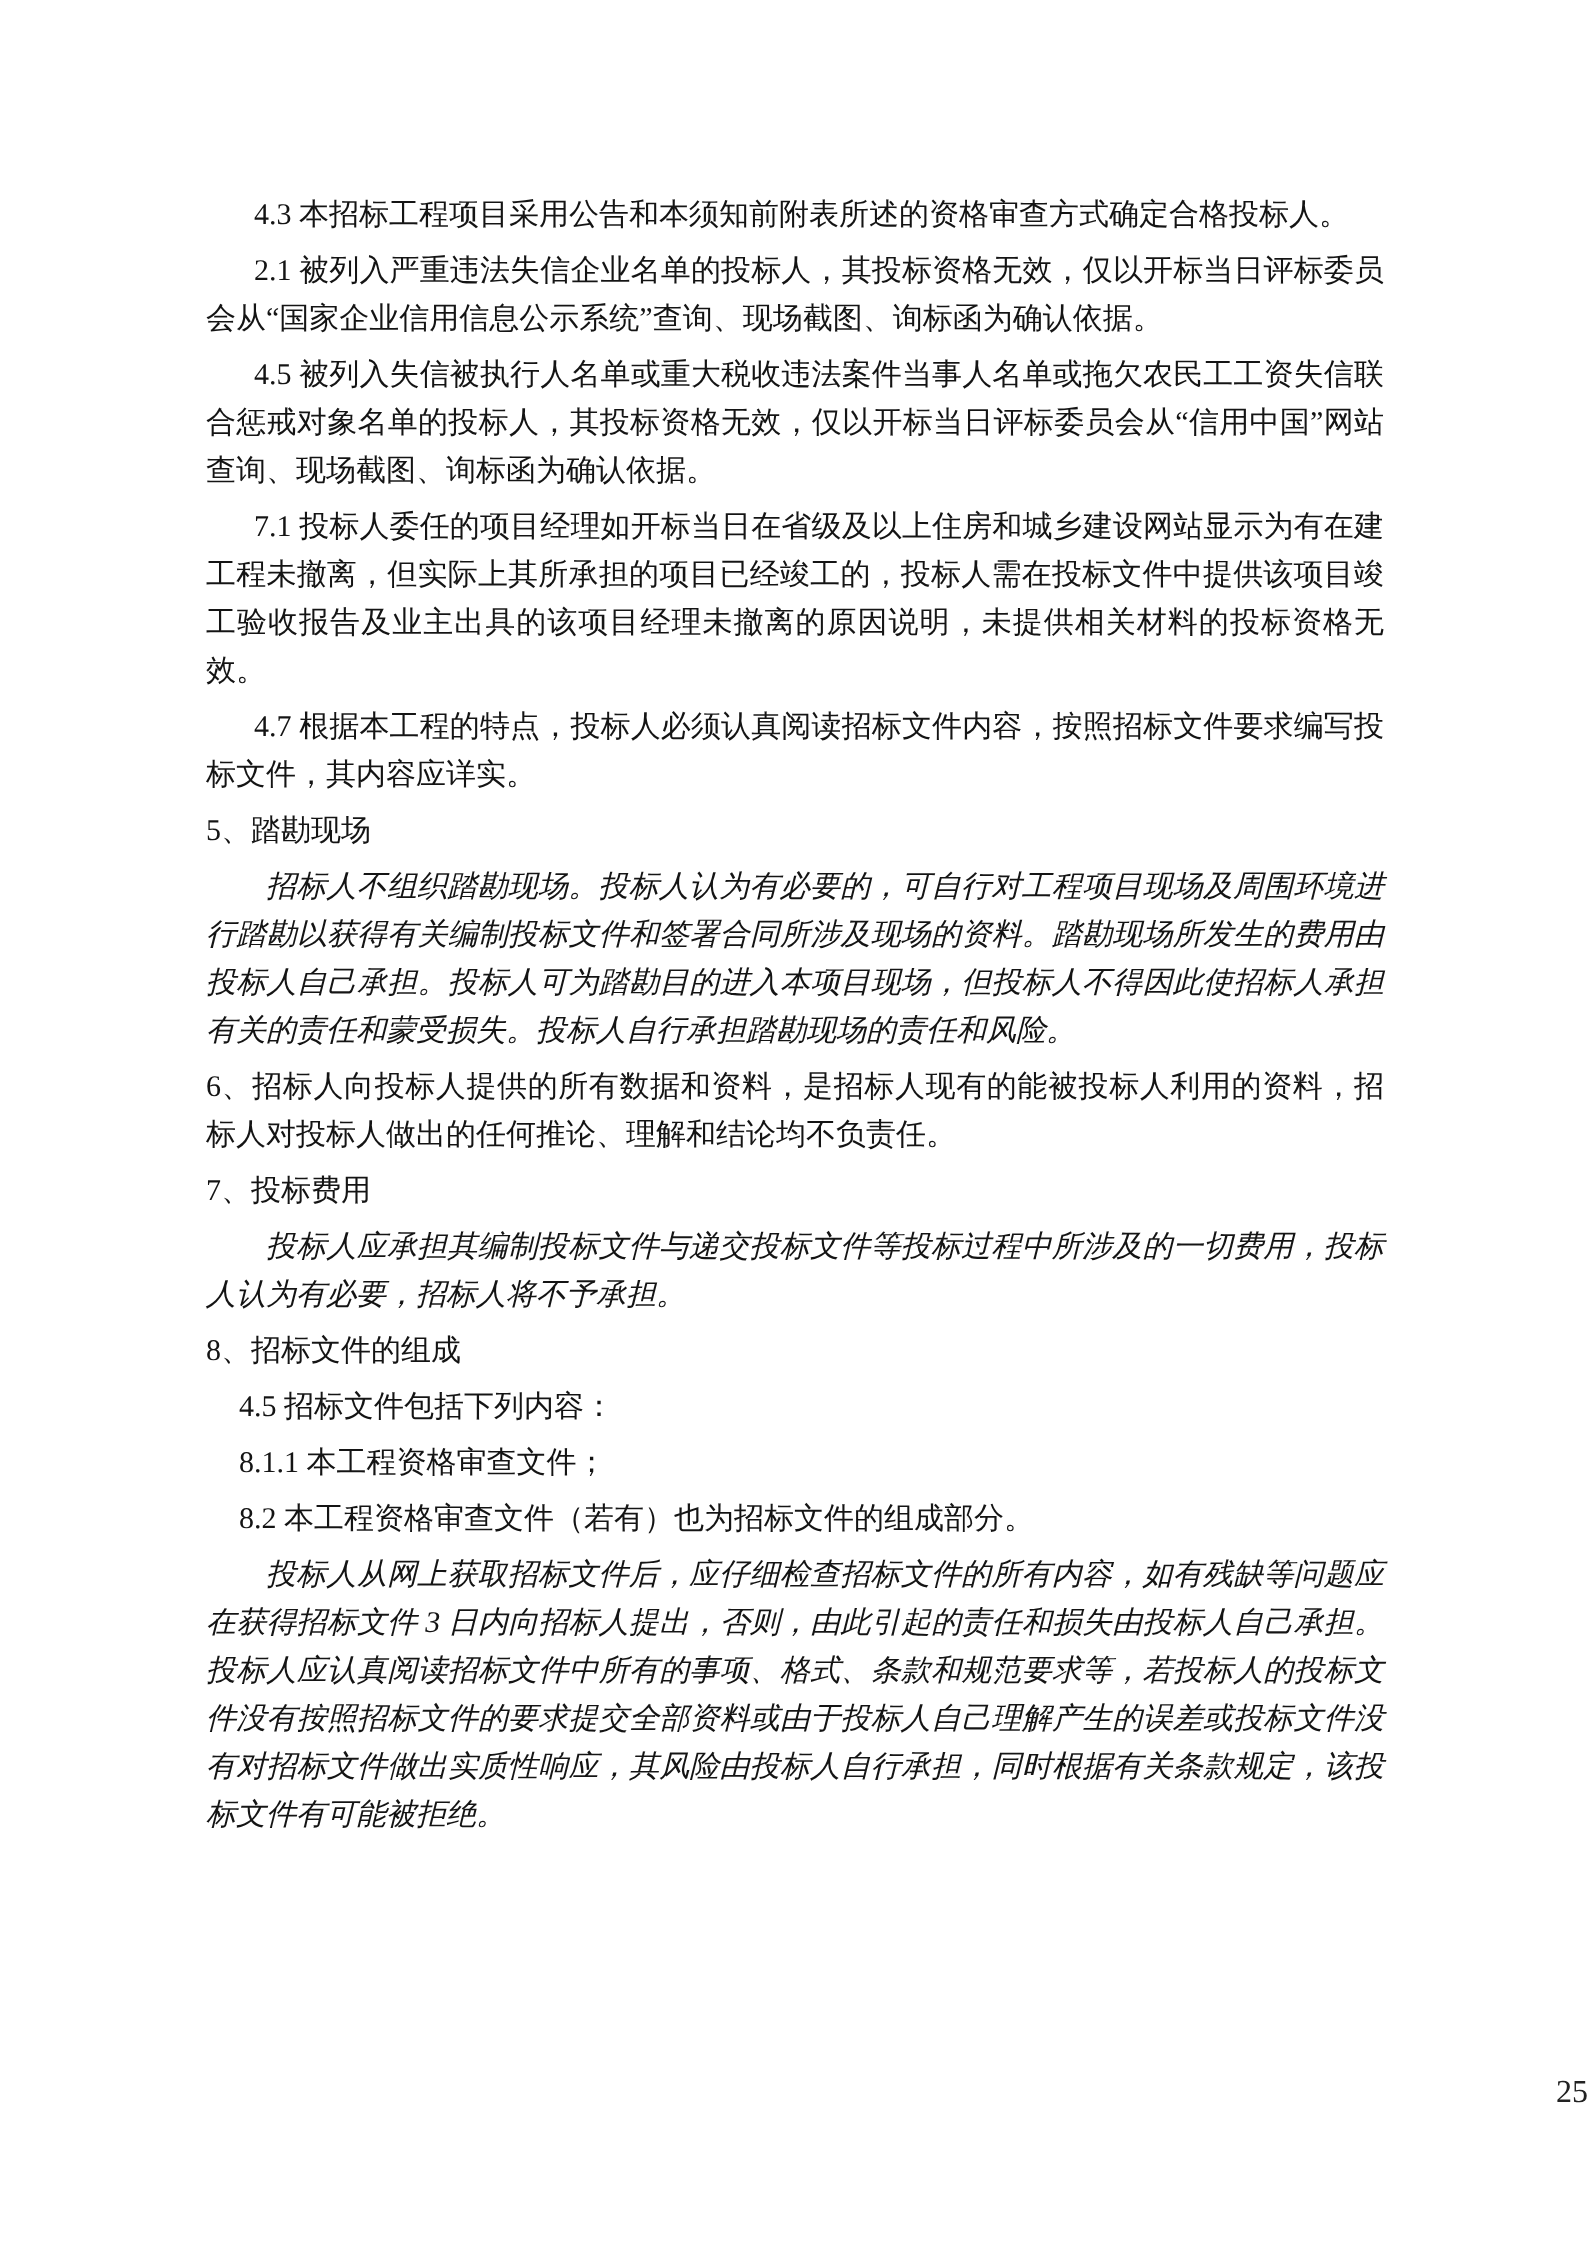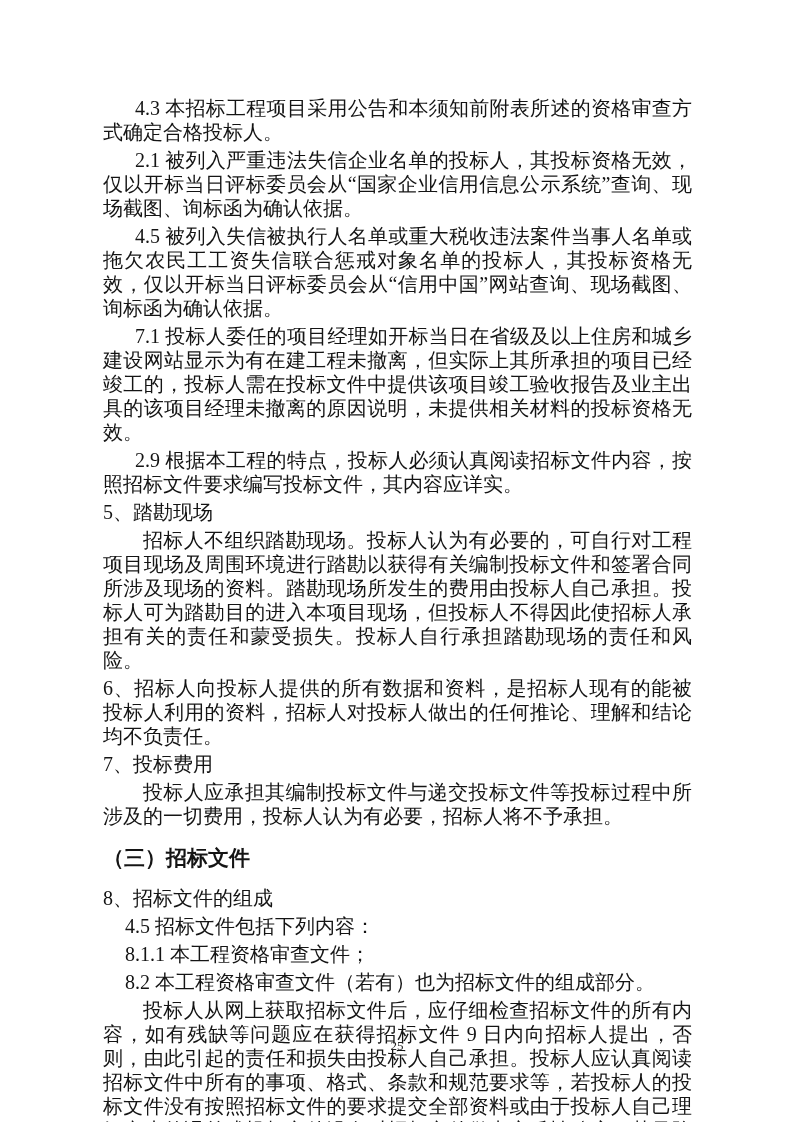--- a/index.html
+++ b/index.html
@@ -11,65 +11,64 @@
     overflow: hidden;
   }
   .page {
     position: relative;
     box-sizing: border-box;
     width: 794px; height: 1122px;
     padding: 96px 102px 0 103px;
   }
   .doc p {
     margin: 0 0 4px 0;
-    font-size: 20px;
+    font-size: 15px;
     line-height: 24px;
     text-align: justify;
     text-justify: inter-ideograph;
     word-break: break-all;
   }
   .clause   { text-indent: 1.6em; }
-  .body-ind { text-indent: 2em; }
+  .body-ind { text-indent: 2em; font-style: italic; }
   .sub-ind  { text-indent: 1.1em; }
   .flush    { text-indent: 0; }
   .section-heading {
     font-size: 21px;
     font-weight: 700;
     line-height: 30px;
     margin: 15px 0 13px 0;
     text-indent: 0;
   }
   .page-number {
     position: absolute;
     top: 1038px; left: 0;
     width: 100%;
-    text-align: center;
-    font-size: 13px;
+    text-align: right;
+    font-size: 16px;
     color: #222;
   }
 </style>
 </head>
 <body>
 
 <div class="page">
   <div class="doc">
     <p class="clause">4.3 本招标工程项目采用公告和本须知前附表所述的资格审查方式确定合格投标人。</p>
     <p class="clause">2.1 被列入严重违法失信企业名单的投标人，其投标资格无效，仅以开标当日评标委员会从“国家企业信用信息公示系统”查询、现场截图、询标函为确认依据。</p>
     <p class="clause">4.5 被列入失信被执行人名单或重大税收违法案件当事人名单或拖欠农民工工资失信联合惩戒对象名单的投标人，其投标资格无效，仅以开标当日评标委员会从“信用中国”网站查询、现场截图、询标函为确认依据。</p>
     <p class="clause">7.1 投标人委任的项目经理如开标当日在省级及以上住房和城乡建设网站显示为有在建工程未撤离，但实际上其所承担的项目已经竣工的，投标人需在投标文件中提供该项目竣工验收报告及业主出具的该项目经理未撤离的原因说明，未提供相关材料的投标资格无效。</p>
-    <p class="clause">2.9 根据本工程的特点，投标人必须认真阅读招标文件内容，按照招标文件要求编写投标文件，其内容应详实。</p>
+    <p class="clause">4.7 根据本工程的特点，投标人必须认真阅读招标文件内容，按照招标文件要求编写投标文件，其内容应详实。</p>
     <p class="flush">5、踏勘现场</p>
     <p class="body-ind">招标人不组织踏勘现场。投标人认为有必要的，可自行对工程项目现场及周围环境进行踏勘以获得有关编制投标文件和签署合同所涉及现场的资料。踏勘现场所发生的费用由投标人自己承担。投标人可为踏勘目的进入本项目现场，但投标人不得因此使招标人承担有关的责任和蒙受损失。投标人自行承担踏勘现场的责任和风险。</p>
     <p class="flush">6、招标人向投标人提供的所有数据和资料，是招标人现有的能被投标人利用的资料，招标人对投标人做出的任何推论、理解和结论均不负责任。</p>
     <p class="flush">7、投标费用</p>
     <p class="body-ind">投标人应承担其编制投标文件与递交投标文件等投标过程中所涉及的一切费用，投标人认为有必要，招标人将不予承担。</p>
 
-    <h2 class="section-heading">（三）招标文件</h2>
 
     <p class="flush">8、招标文件的组成</p>
     <p class="sub-ind">4.5 招标文件包括下列内容：</p>
     <p class="sub-ind">8.1.1 本工程资格审查文件；</p>
     <p class="sub-ind">8.2 本工程资格审查文件（若有）也为招标文件的组成部分。</p>
-    <p class="body-ind">投标人从网上获取招标文件后，应仔细检查招标文件的所有内容，如有残缺等问题应在获得招标文件 9 日内向招标人提出，否则，由此引起的责任和损失由投标人自己承担。投标人应认真阅读招标文件中所有的事项、格式、条款和规范要求等，若投标人的投标文件没有按照招标文件的要求提交全部资料或由于投标人自己理解产生的误差或投标文件没有对招标文件做出实质性响应，其风险由投标人自行承担，同时根据有关条款规定，该投标文件有可能被拒绝。</p>
+    <p class="body-ind">投标人从网上获取招标文件后，应仔细检查招标文件的所有内容，如有残缺等问题应在获得招标文件 3 日内向招标人提出，否则，由此引起的责任和损失由投标人自己承担。投标人应认真阅读招标文件中所有的事项、格式、条款和规范要求等，若投标人的投标文件没有按照招标文件的要求提交全部资料或由于投标人自己理解产生的误差或投标文件没有对招标文件做出实质性响应，其风险由投标人自行承担，同时根据有关条款规定，该投标文件有可能被拒绝。</p>
   </div>
 
   <div class="page-number">25</div>
 </div>
 
 </body></html>

